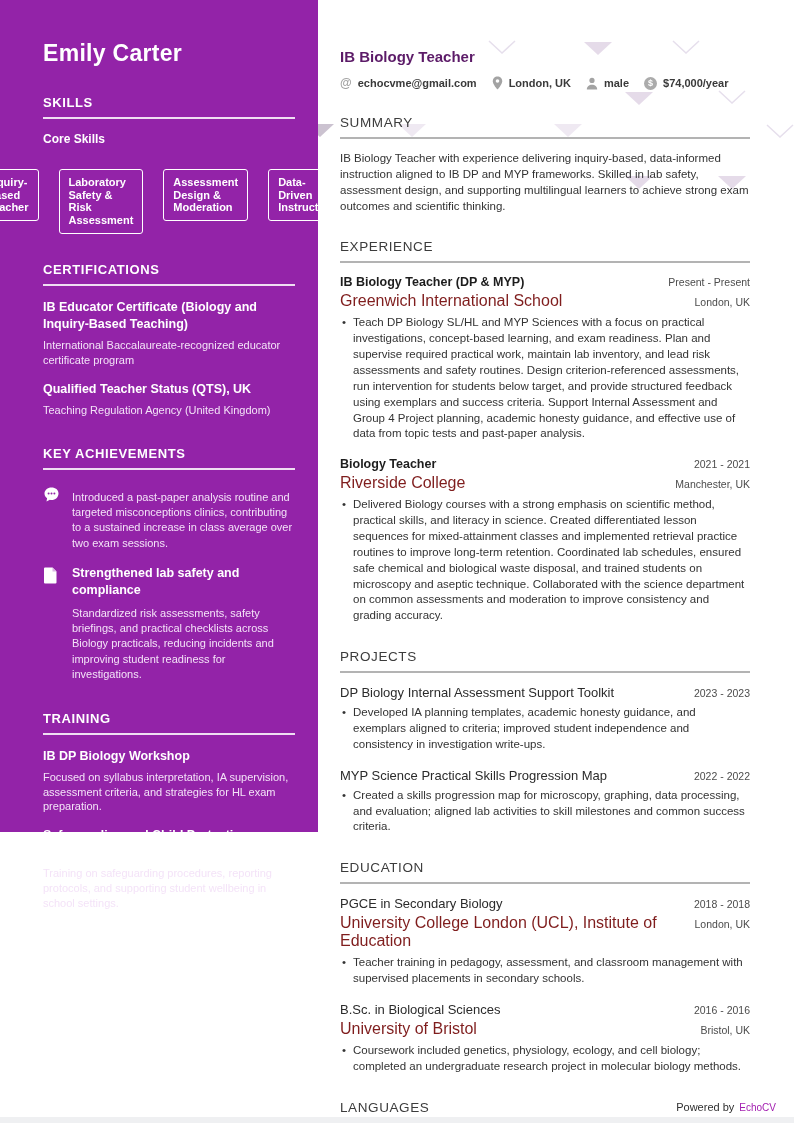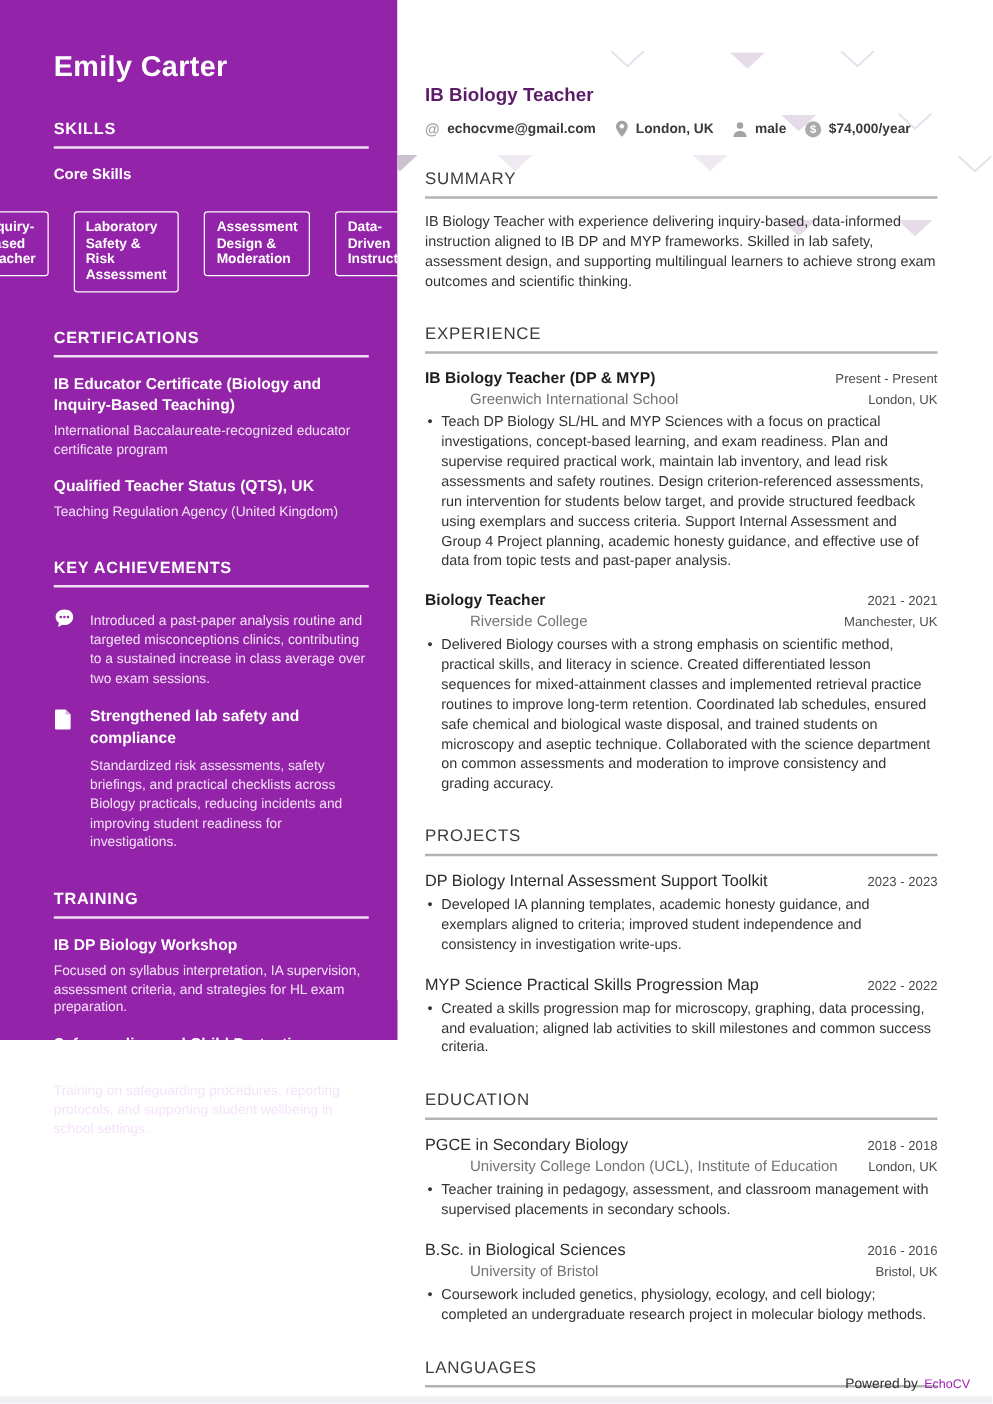--- a/index.html
+++ b/index.html
@@ -36,21 +36,21 @@
   .cert-sub { font-size:11px; line-height:1.34; margin-top:5px; color:#f4e3f8; }
   .ach-item { display:flex; gap:12px; margin-top:14px; }
   .ach-icon { flex:0 0 17px; padding-top:2px; }
   .ach-title { font-size:12.5px; font-weight:bold; line-height:1.38; }
   .ach-desc { font-size:11px; line-height:1.4; margin-top:6px; color:#f4e3f8; }
   .train-item { margin-top:13px; }
 
   
   .main {
     position:absolute; left:318px; top:0; width:476px; height:800px;
-    padding:68px 44px 0 22px; background:#fff; z-index:1;
+    padding:48px 44px 0 22px; background:#fff; z-index:1;
   }
   .main-inner { position:relative; z-index:2; }
   .watermarks { position:absolute; inset:0; z-index:1; overflow:hidden; pointer-events:none; }
   .tri { position:absolute; width:0; height:0; border-left:14px solid transparent; border-right:14px solid transparent; border-top:13px solid #dccfe2; opacity:.75; }
   .tri.dark { border-top-color:#b9aec0; }
   .chev { position:absolute; }
 
   .doc-title { font-size:15px; font-weight:bold; color:#5c1b68; }
   .contact-row { display:flex; align-items:center; gap:15px; margin-top:11px; }
   .contact-item { display:flex; align-items:center; gap:6px; font-size:11px; font-weight:bold; color:#3a3a3a; }
@@ -61,21 +61,21 @@
   .section { margin-top:25px; }
   .sec-heading { font-size:13.5px; color:#3c3c3c; letter-spacing:.6px; }
   .sec-rule { border:none; border-top:2px solid #b3b3b3; margin:7px 0 12px; }
   .summary-text { font-size:11.5px; color:#333; line-height:1.38; }
 
   .entry { margin-bottom:15px; }
   .entry-row { display:flex; justify-content:space-between; align-items:baseline; gap:10px; }
   .entry-title { font-size:12.5px; font-weight:bold; color:#1d1d1d; }
   .proj-title { font-size:13px; font-weight:normal; color:#2b2b2b; }
   .entry-date { font-size:10.5px; color:#4c4c4c; white-space:nowrap; }
-  .company { font-size:12px; color:#737373; margin-top:3px;margin-left:36px; }
+  .company { font-size:16px; color:#7f1d1d; margin-top:3px; }
   .loc { font-size:10.5px; color:#4c4c4c; white-space:nowrap; }
   .bullet { position:relative; font-size:11.5px; color:#333; line-height:1.38; margin-top:5px; padding-left:13px; }
   .bullet::before { content:"•"; position:absolute; left:2px; top:0; color:#333; }
 
   .lang-row { display:flex; }
   .lang-item { flex:1; display:flex; align-items:center; justify-content:space-between; padding-right:18px; }
   .lang-item:last-child { padding-right:0; }
   .lang-name { font-size:13px; color:#2e2e2e; }
   .lang-level-wrap { display:flex; align-items:center; gap:7px; }
   .lang-level { font-size:11px; color:#3e3e3e; }

